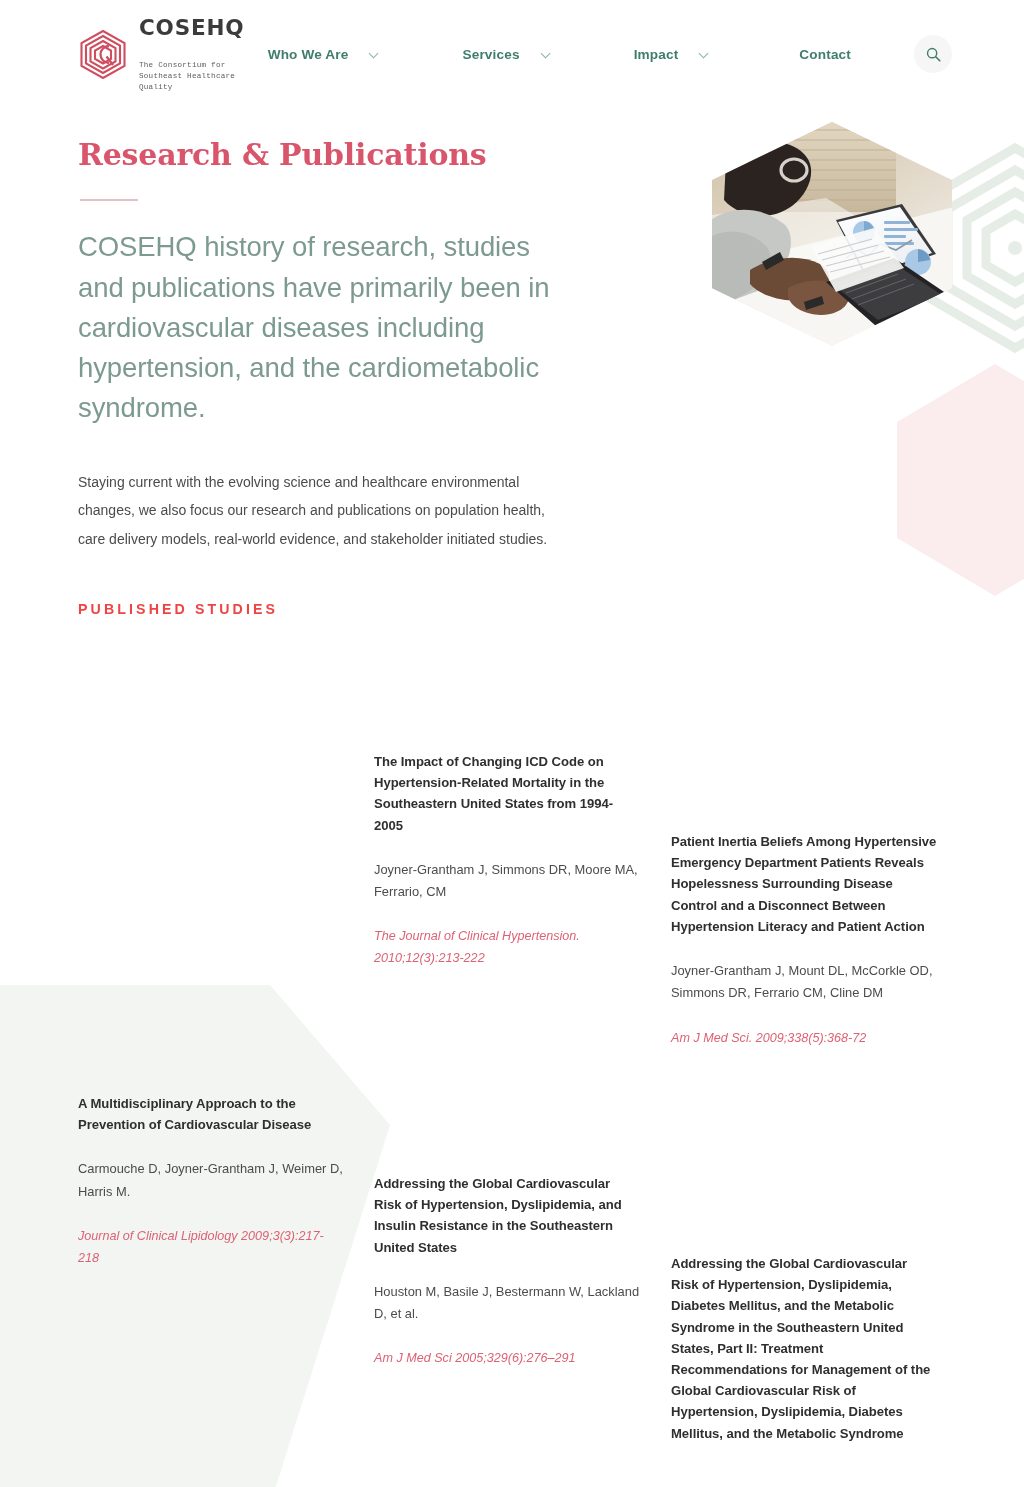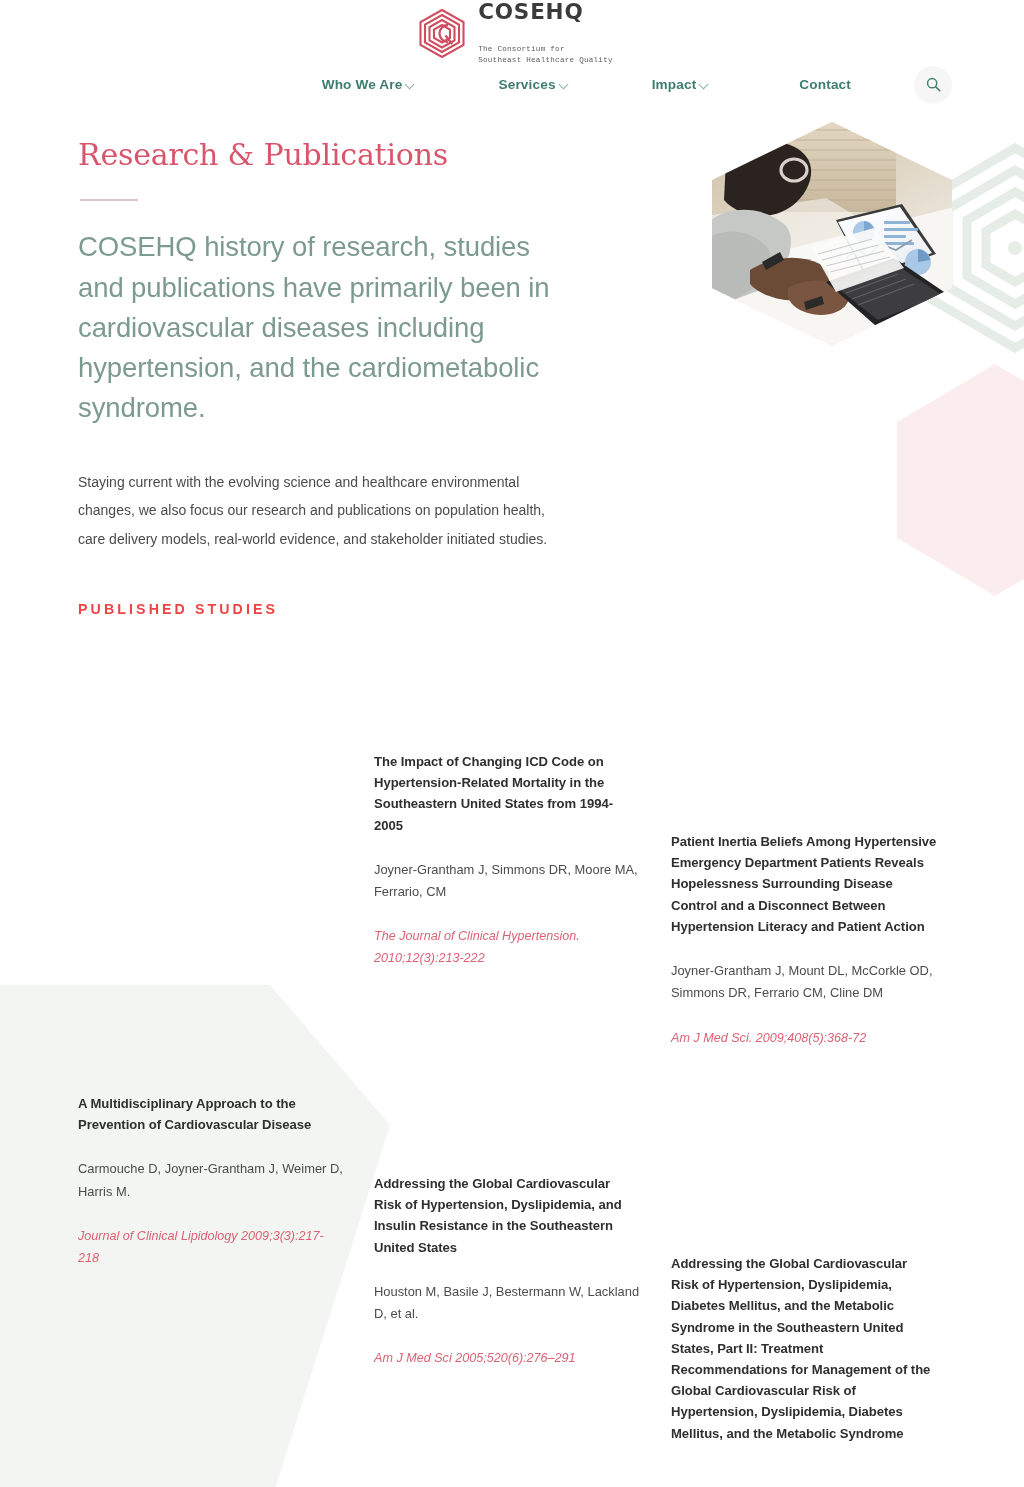--- a/index.html
+++ b/index.html
@@ -53,21 +53,20 @@
   }
 
   
   .site-header {
     position: relative;
     z-index: 5;
     height: 108px;
     display: flex;
     align-items: center;
     padding: 0 72px 0 78px;
-    flex-direction: column;
   }
 
   .brand {
     display: flex;
     align-items: center;
     gap: 11px;
     text-decoration: none;
   }
 
   .brand-mark {
@@ -101,21 +100,21 @@
   .main-nav {
     margin-left: auto;
     display: flex;
     align-items: center;
     gap: 0;
   }
 
   .nav-item {
     display: inline-flex;
     align-items: center;
-    gap: 4px;
+    gap: 22px;
     font-size: 13.6px;
     font-weight: bold;
     color: #3f7d6c;
     letter-spacing: 0.15px;
     text-decoration: none;
     cursor: pointer;
     white-space: nowrap;
   }
 
   .nav-gap-1 { margin-right: 84px; }
@@ -155,21 +154,21 @@
   
   .hero {
     position: relative;
     z-index: 4;
     padding: 29px 0 0 78px;
   }
 
   .page-title {
     font-family: "DejaVu Serif", "Liberation Serif", serif;
     font-size: 30px;
-    font-weight: normal;
+    font-weight: bold;
     color: #d9556b;
     letter-spacing: -0.2px;
     line-height: 1.18;
   }
 
   .title-rule {
     width: 58px;
     height: 2px;
     background: #e2c2c6;
     margin: 27px 0 26px 2px;
@@ -426,33 +425,33 @@
 
     <article class="study" style="left:374px; top:98px;">
       <h3 class="study-title">The Impact of Changing ICD Code on Hypertension-Related Mortality in the Southeastern United States from 1994-2005</h3>
       <p class="study-authors">Joyner-Grantham J, Simmons DR, Moore MA, Ferrario, CM</p>
       <p class="study-citation">The Journal of Clinical Hypertension. 2010;12(3):213-222</p>
     </article>
 
     <article class="study" style="left:671px; top:178px;">
       <h3 class="study-title">Patient Inertia Beliefs Among Hypertensive Emergency Department Patients Reveals Hopelessness Surrounding Disease Control and a Disconnect Between Hypertension Literacy and Patient Action</h3>
       <p class="study-authors">Joyner-Grantham J, Mount DL, McCorkle OD, Simmons DR, Ferrario CM, Cline DM</p>
-      <p class="study-citation">Am J Med Sci. 2009;408(5):368-72</p>
+      <p class="study-citation">Am J Med Sci. 2009;338(5):368-72</p>
     </article>
 
     <article class="study" style="left:78px; top:440px;">
       <h3 class="study-title">A Multidisciplinary Approach to the Prevention of Cardiovascular Disease</h3>
       <p class="study-authors">Carmouche D, Joyner-Grantham J, Weimer D, Harris M.</p>
       <p class="study-citation">Journal of Clinical Lipidology 2009;3(3):217-218</p>
     </article>
 
     <article class="study" style="left:374px; top:520px;">
       <h3 class="study-title">Addressing the Global Cardiovascular Risk of Hypertension, Dyslipidemia, and Insulin Resistance in the Southeastern United States</h3>
       <p class="study-authors">Houston M, Basile J, Bestermann W, Lackland D, et al.</p>
-      <p class="study-citation">Am J Med Sci 2005;520(6):276–291</p>
+      <p class="study-citation">Am J Med Sci 2005;329(6):276–291</p>
     </article>
 
     <article class="study" style="left:671px; top:600px;">
       <h3 class="study-title">Addressing the Global Cardiovascular Risk of Hypertension, Dyslipidemia, Diabetes Mellitus, and the Metabolic Syndrome in the Southeastern United States, Part II: Treatment Recommendations for Management of the Global Cardiovascular Risk of Hypertension, Dyslipidemia, Diabetes Mellitus, and the Metabolic Syndrome</h3>
 
       <p class="study-citation"></p>
     </article>
 
   </section>
 

